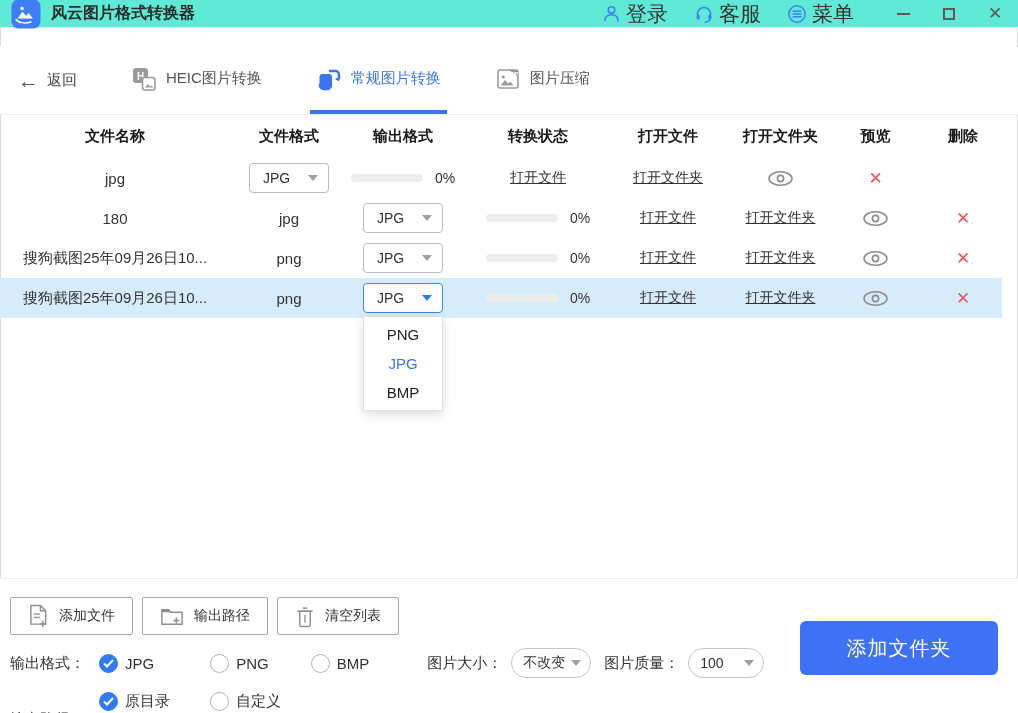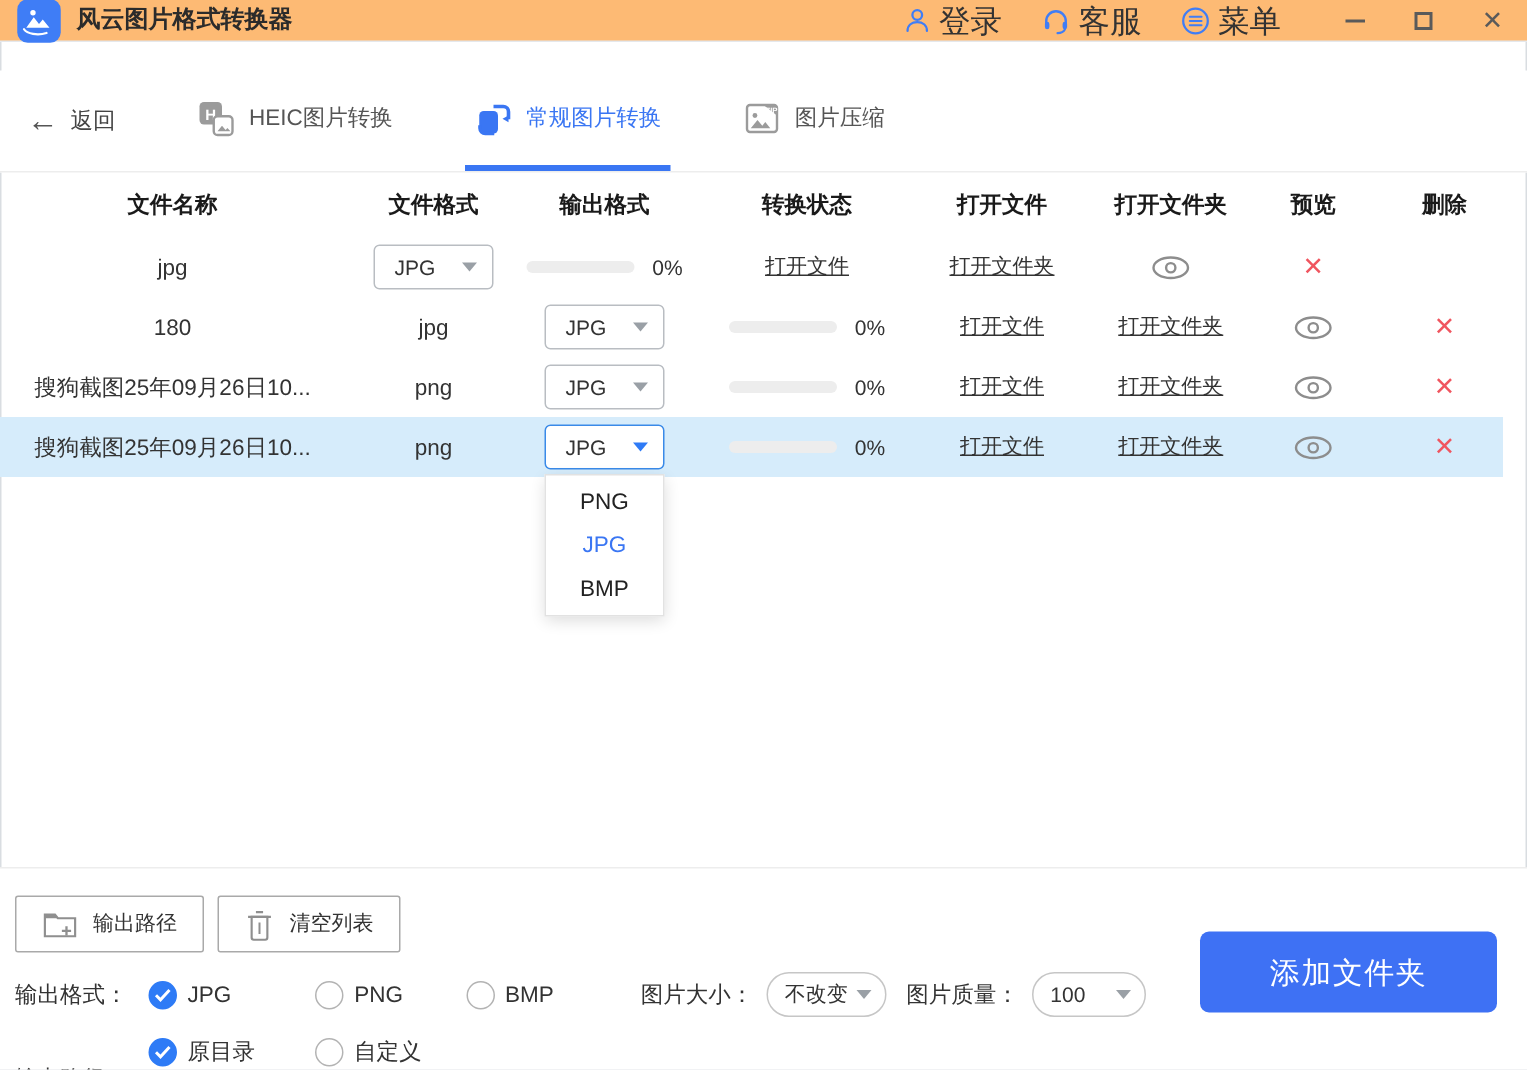--- a/index.html
+++ b/index.html
@@ -4,21 +4,21 @@
 <style>
   * { margin:0; padding:0; box-sizing:border-box; }
   html,body { width:1018px; height:713px; }
   body {
     position:relative; background:#ffffff; overflow:hidden;
     font-family:"Liberation Sans","DejaVu Sans",sans-serif; color:#333;
     outline:1px solid #d9dde1; outline-offset:-1px;
   }
   
   .titlebar { position:absolute; top:0; left:0; right:0; height:28px;
-    border-bottom:1px solid #e5e8ec; display:flex; align-items:center; background:#fdba74; }
+    border-bottom:1px solid #e5e8ec; display:flex; align-items:center; background:#5eead4; }
   .app-logo { width:30px; height:30px; margin-left:11px; flex:0 0 auto; }
   .app-title { margin-left:10px; font-size:16px; font-weight:600; color:#2b2b2b; }
   .tb-right { margin-left:auto; display:flex; align-items:center; }
   .tb-item { display:flex; align-items:center; gap:5px; font-size:21px; color:#333;
     margin-right:26px; cursor:pointer; }
   .win-btn { width:46px; height:46px; display:flex; align-items:center; justify-content:center; cursor:pointer; }
   .min-glyph { width:13px; height:2px; background:#5a5a5a; }
   .max-glyph { width:12px; height:12px; border:2px solid #5a5a5a; }
   .close-glyph { font-size:17px; color:#5a5a5a; line-height:1; }
   
@@ -308,20 +308,31 @@
 
 <div class="dd-panel">
   <div class="dd-option">PNG</div>
   <div class="dd-option sel">JPG</div>
   <div class="dd-option">BMP</div>
 </div>
 
 <div class="footer">
   <div class="tool-btns">
     <div class="tool-btn">
+      <svg width="21" height="24" viewBox="0 0 22 25">
+        <path d="M3 1.5 h10 l5.5 5.5 v14 h-15.5 Z" fill="none" stroke="#8f8f8f" stroke-width="1.5"></path>
+        <path d="M13 1.5 v5.5 h5.5" fill="none" stroke="#8f8f8f" stroke-width="1.5"></path>
+        <line x1="6" y1="10.5" x2="12.5" y2="10.5" stroke="#8f8f8f" stroke-width="1.4"></line>
+        <line x1="6" y1="14" x2="12.5" y2="14" stroke="#8f8f8f" stroke-width="1.4"></line>
+        <line x1="15.5" y1="17.5" x2="15.5" y2="24" stroke="#8f8f8f" stroke-width="1.6"></line>
+        <line x1="12.2" y1="20.8" x2="18.8" y2="20.8" stroke="#8f8f8f" stroke-width="1.6"></line>
+      </svg>
+      <span>添加文件</span>
+    </div>
+    <div class="tool-btn">
       <svg width="24" height="22" viewBox="0 0 25 22">
         <path d="M2 4.5 h7 l2 2.5 h12 v12.5 h-21 Z" fill="none" stroke="#8f8f8f" stroke-width="1.5"></path>
         <path d="M2 4.5 h7 l2 2.5 h-9 Z" fill="#8f8f8f"></path>
         <line x1="17" y1="12.5" x2="17" y2="19" stroke="#8f8f8f" stroke-width="1.6"></line>
         <line x1="13.8" y1="15.8" x2="20.2" y2="15.8" stroke="#8f8f8f" stroke-width="1.6"></line>
       </svg>
       <span>输出路径</span>
     </div>
     <div class="tool-btn">
       <svg width="20" height="23" viewBox="0 0 21 24">

